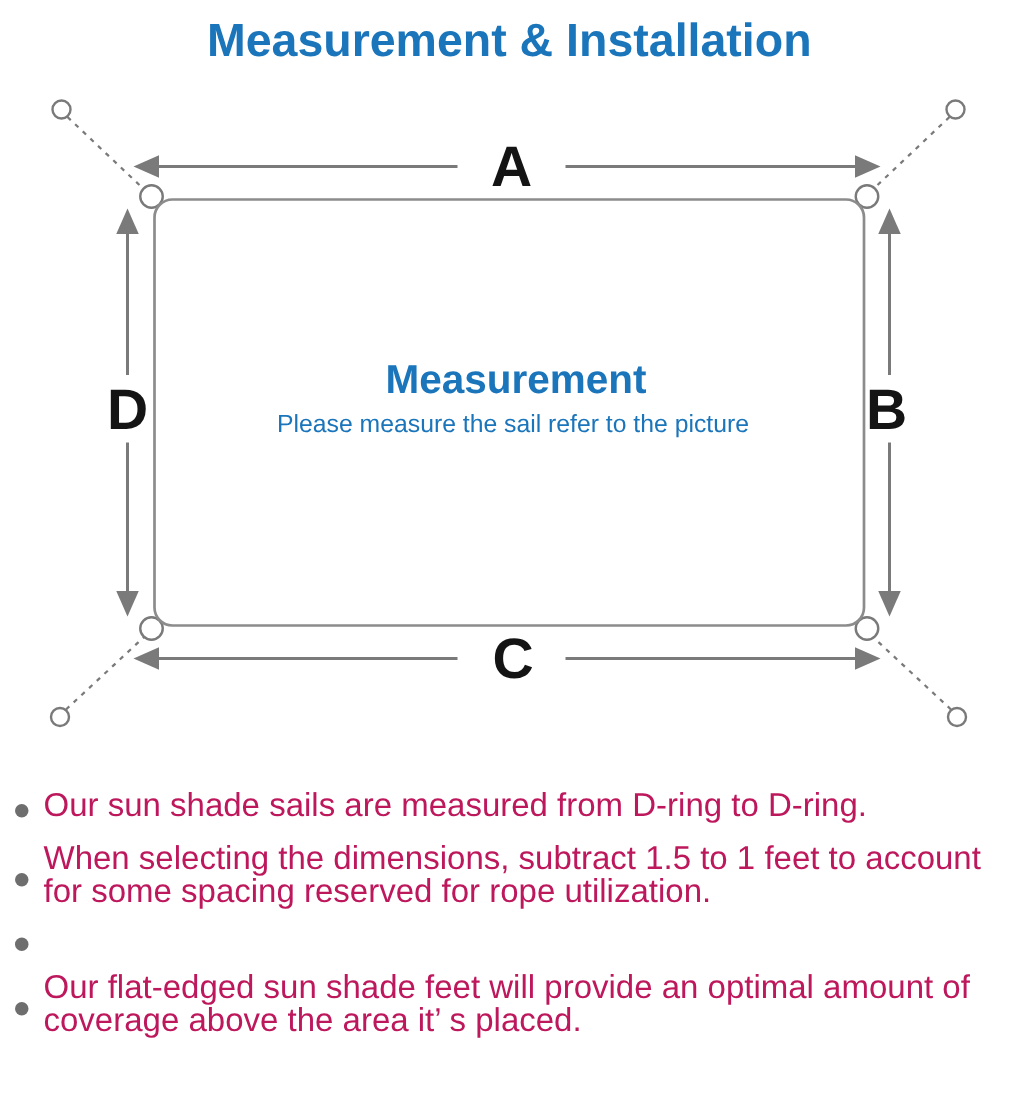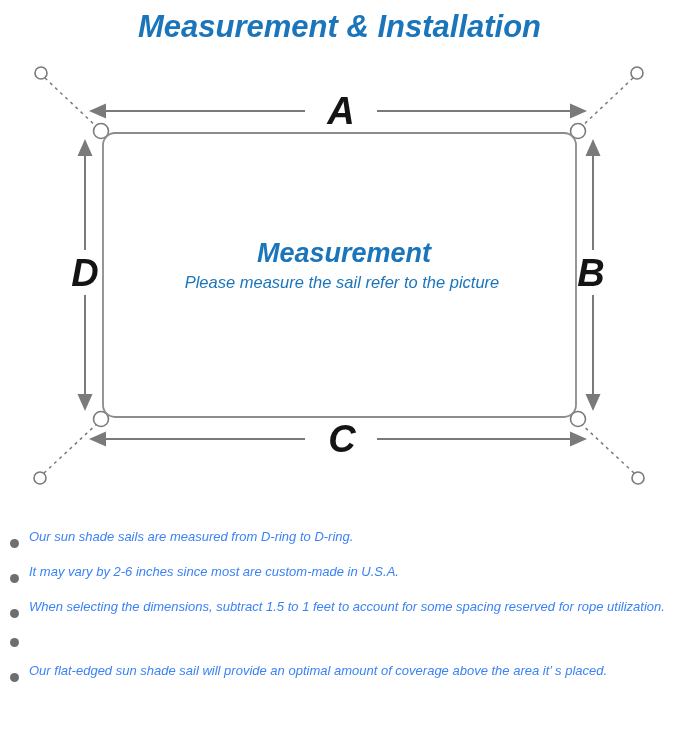--- a/index.html
+++ b/index.html
@@ -7,21 +7,20 @@
     padding: 0;
     background: #ffffff;
     width: 679px;
     font-family: "Liberation Sans", sans-serif;
   }
   .page {
     width: 679px;
     height: 739px;
     background: #ffffff;
     overflow: hidden;
-    font-style: italic;
   }
   h1.page-title {
     margin: 4px 0 0 0;
     text-align: center;
     font-size: 31px;
     line-height: 46px;
     font-weight: bold;
     color: #1b75bb;
     letter-spacing: 0px;
   }
@@ -30,24 +29,24 @@
     width: 679px;
     height: 460px;
   }
   .notes {
     list-style: none;
     margin: 16px 0 0 0;
     padding: 0 6px 0 10px;
   }
   .notes li {
     display: flex;
-    align-items: flex-end;
+    align-items: center;
     margin-bottom: 13px;
-    color: #3b82f6;
-    font-size: 13px;
+    color: #be185d;
+    font-size: 22px;
     line-height: 22px;
   }
   .bullet-dot {
     flex: 0 0 auto;
     width: 9px;
     height: 9px;
     border-radius: 50%;
     background: #6e6e6e;
     margin: 7px 10px 0 0;
   }
@@ -113,28 +112,24 @@
     <text class="center-sub" x="342" y="238">Please measure the sail refer to the picture</text>
   </svg>
 
   <ul class="notes">
     <li>
       <span class="bullet-dot"></span>
       <span>Our sun shade sails are measured from D-ring to D-ring.</span>
     </li>
     <li>
       <span class="bullet-dot"></span>
-      <span>It may vary by 2-6 inches since most are custom-made in U.S.A.</span>
-    </li>
-    <li>
-      <span class="bullet-dot"></span>
       <span>When selecting the dimensions, subtract 1.5 to 1 feet to account for some spacing reserved for rope utilization.</span>
     </li>
     <li>
       <span class="bullet-dot"></span>
     </li>
     <li>
       <span class="bullet-dot"></span>
-      <span>Our flat-edged sun shade sail will provide an optimal amount of coverage above the area it’ s placed.</span>
+      <span>Our flat-edged sun shade feet will provide an optimal amount of coverage above the area it’ s placed.</span>
     </li>
   </ul>
 
 </div>
 
 </body></html>

